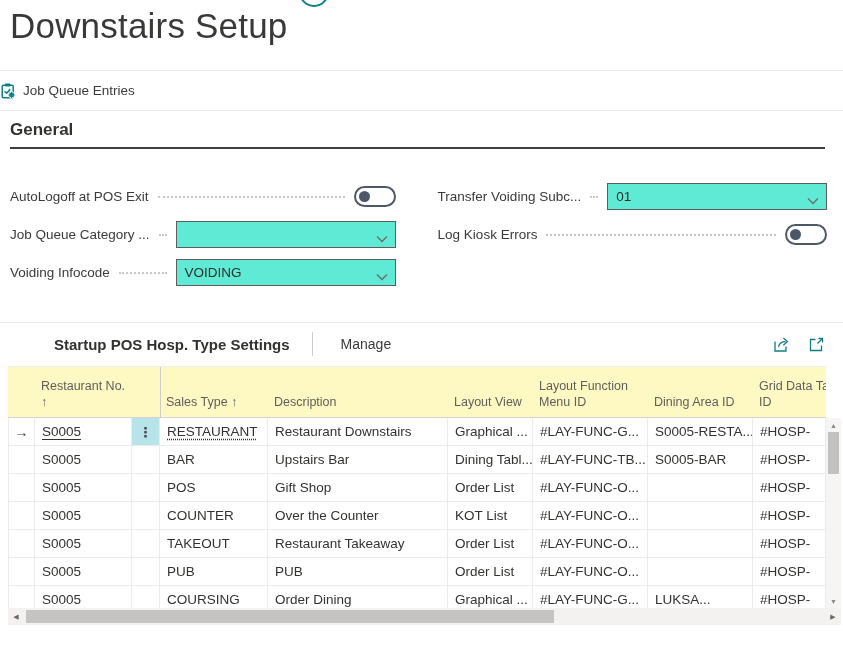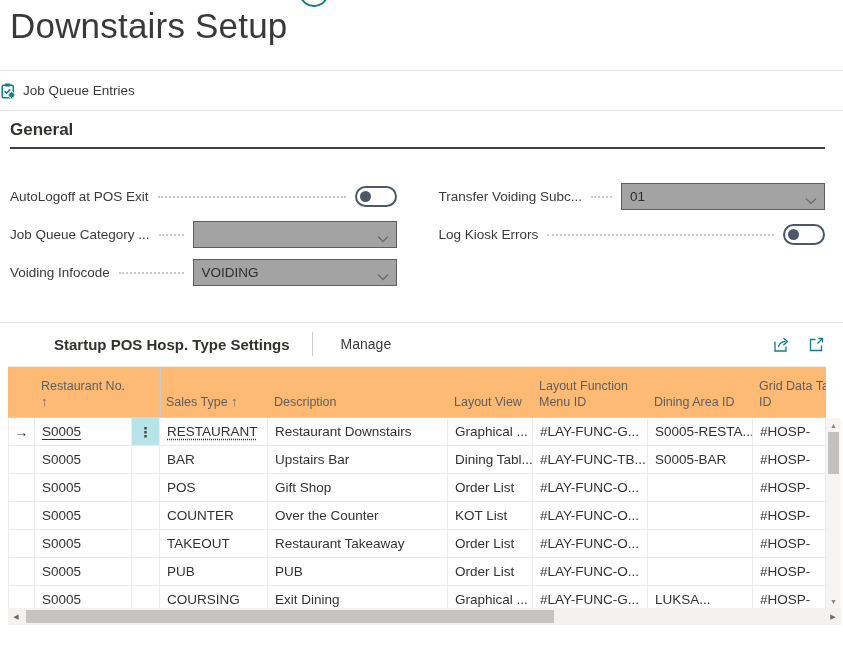--- a/index.html
+++ b/index.html
@@ -25,36 +25,36 @@
   .action-item{display:flex;align-items:center;gap:7px;font-size:13.5px;color:var(--label);cursor:pointer;background:none;border:none;}
   .action-item svg{display:block}
 
   .general-head{position:absolute;left:10px;right:18px;top:120px;padding-bottom:7px;border-bottom:2px solid #403f3d;font-size:17px;font-weight:700;color:#33322f;}
 
   .fields{position:absolute;left:10px;right:18px;top:177px;display:flex;gap:42px;}
   .fcol{flex:1;display:flex;flex-direction:column;}
   .field{height:38px;display:flex;align-items:center;}
   .flabel{font-size:13.5px;color:var(--label);white-space:nowrap;}
   .leader{flex:1;min-width:8px;margin:0 9px;border-bottom:2px dotted #c9c7c5;height:0;transform:translateY(1px);}
-  .combo{position:relative;width:204px;height:27px;border:1px solid #5f5d5b;background:#a3a3a3;display:flex;align-items:center;padding:0 24px 0 8px;font-size:13.5px;color:#2f2e2c;cursor:pointer;flex:none;}
+  .combo{position:relative;width:220px;height:27px;border:1px solid #5f5d5b;background:#5eead4;display:flex;align-items:center;padding:0 24px 0 8px;font-size:13.5px;color:#2f2e2c;cursor:pointer;flex:none;}
   .combo .chev{position:absolute;right:7px;top:9px;}
   .toggle{position:relative;width:42px;height:21px;border:2px solid var(--toggle);border-radius:12px;background:#fff;cursor:pointer;flex:none;}
   .toggle .knob{position:absolute;left:3px;top:3px;width:11px;height:11px;border-radius:50%;background:var(--toggle);}
 
   .divider-mid{position:absolute;left:0;right:0;top:322px;height:1px;background:var(--line);}
 
   .part-head{position:absolute;left:10px;right:18px;top:330px;height:28px;display:flex;align-items:center;margin-left:44px;}
   .part-title{font-size:15px;font-weight:700;color:#33322f;}
   .vsep{width:1px;height:24px;background:#cccbc9;margin-left:22px;}
   .manage{margin-left:28px;font-size:14px;color:var(--label);cursor:pointer;background:none;border:none;}
   .part-icons{margin-left:auto;display:flex;gap:17px;align-items:center;}
   .icon-btn{background:none;border:none;cursor:pointer;padding:0;line-height:0;}
 
   .table{position:absolute;left:8px;top:366px;width:818px;}
-  .thead{display:grid;grid-template-columns:var(--tcols);height:52px;border-top:1px solid #efeeed;border-bottom:1px solid #d6d4d2;position:relative;background:#fdba74;}
+  .thead{display:grid;grid-template-columns:var(--tcols);height:52px;border-top:1px solid #efeeed;border-bottom:1px solid #d6d4d2;position:relative;background:#fef9c3;}
   .th{display:flex;flex-direction:column;justify-content:flex-end;padding:0 6px 7px 6px;font-size:12.5px;color:var(--hdr);line-height:1.3;white-space:nowrap;overflow:hidden;cursor:pointer;}
   .freeze{position:absolute;left:152px;top:0;bottom:-1px;width:1px;background:#cfcdcb;}
   .tbody{height:190px;overflow:hidden;background:#fff;}
   .trow{display:grid;grid-template-columns:var(--tcols);height:28px;border-bottom:1px solid var(--cellline);}
   .cell{display:flex;align-items:center;padding:0 7px;border-right:1px solid var(--cellline);overflow:hidden;white-space:nowrap;font-size:13.5px;color:#33322f;}
   .cell:first-child{border-left:1px solid var(--cellline);}
   .c-sel,.c-dots{justify-content:center;padding:0;}
   .row-arrow{font-size:14px;color:#33322f;}
   .row-dots{font-size:14px;font-weight:700;color:#4a4a48;letter-spacing:0;}
   .trow:not(.selected) .row-arrow,.trow:not(.selected) .row-dots{visibility:hidden;}
@@ -401,21 +401,21 @@
     <div class="cell">
             <span data-col="restaurant_no">S0005</span>
           </div>
     <div class="cell c-dots">
             <span class="row-dots">⋮</span>
           </div>
     <div class="cell">
             <span data-col="sales_type">COURSING</span>
           </div>
     <div class="cell">
-            <span data-col="description">Exit Dining</span>
+            <span data-col="description">Order Dining</span>
           </div>
     <div class="cell">
             <span data-col="layout_view">Graphical ...</span>
           </div>
     <div class="cell">
             <span data-col="layout_function">#LAY-FUNC-G...</span>
           </div>
     <div class="cell">
             <span data-col="dining_area">LUKSA...</span>
           </div>

